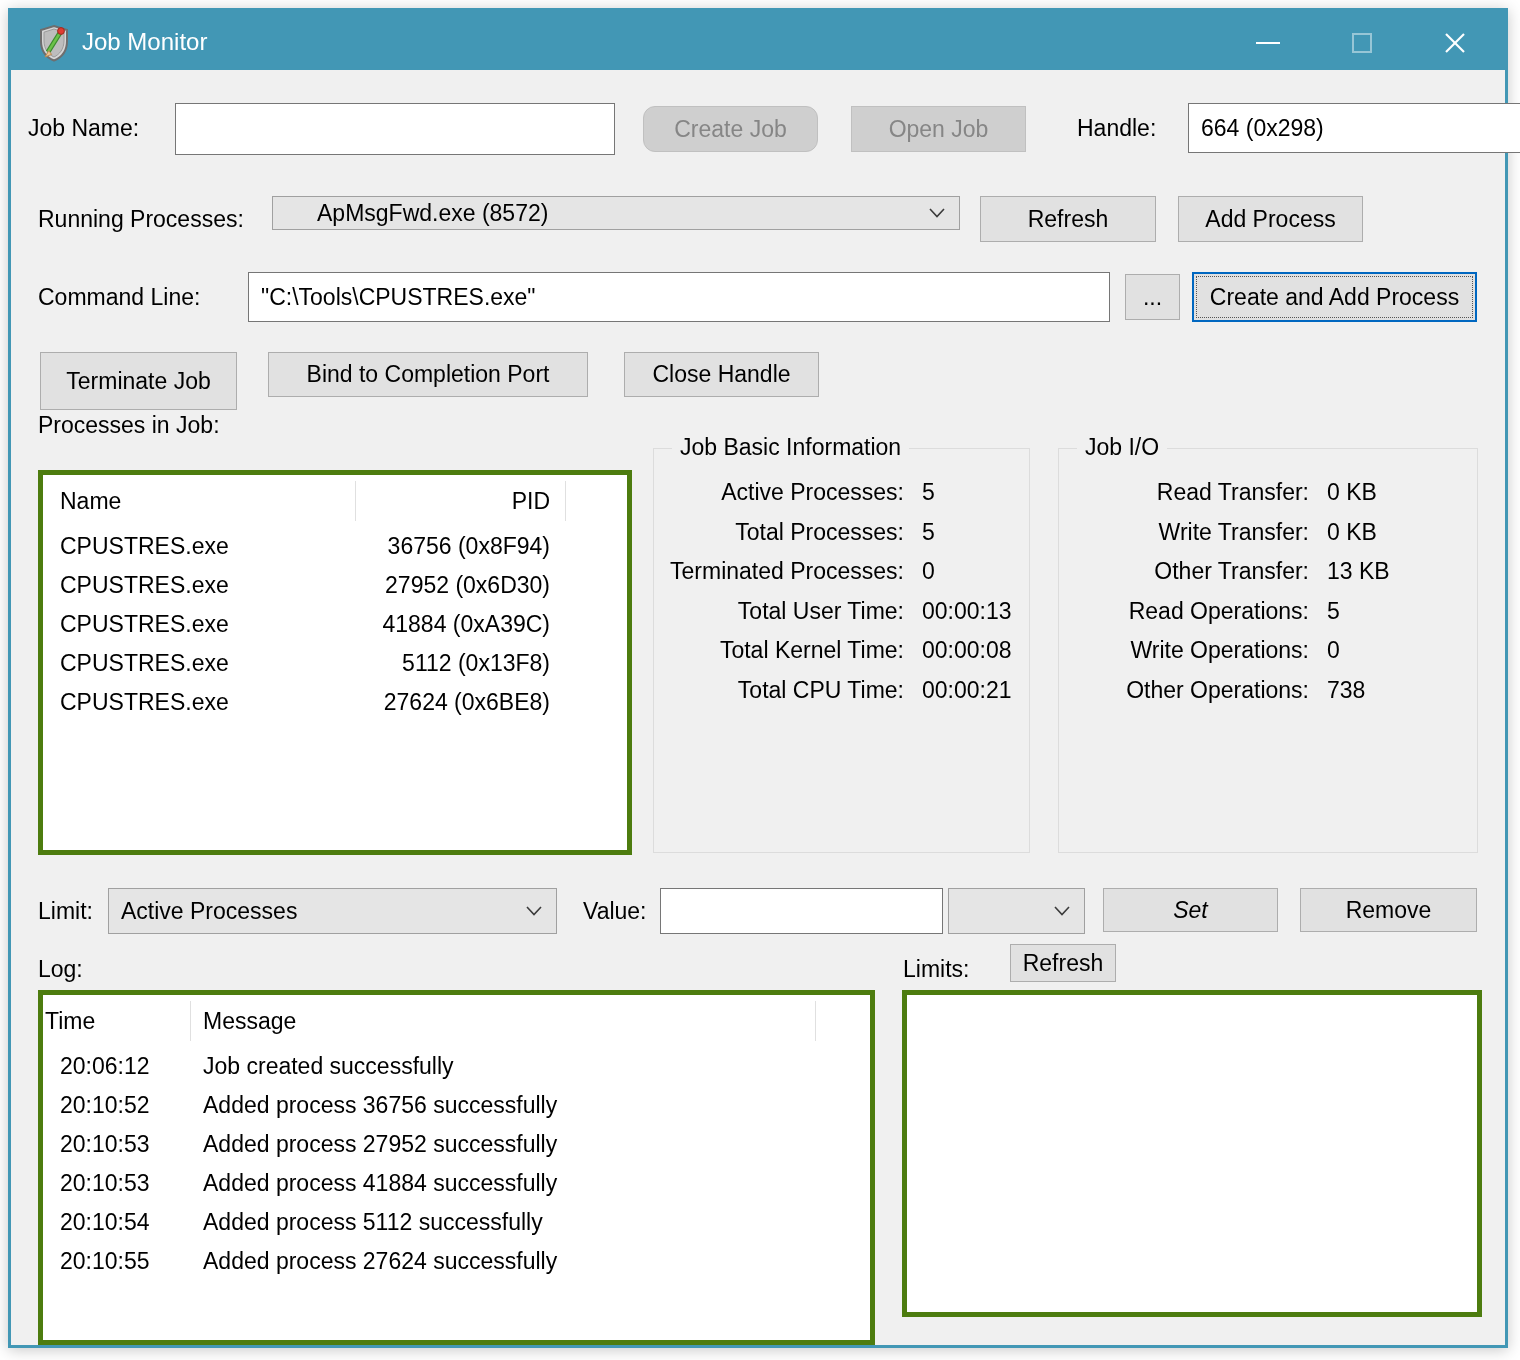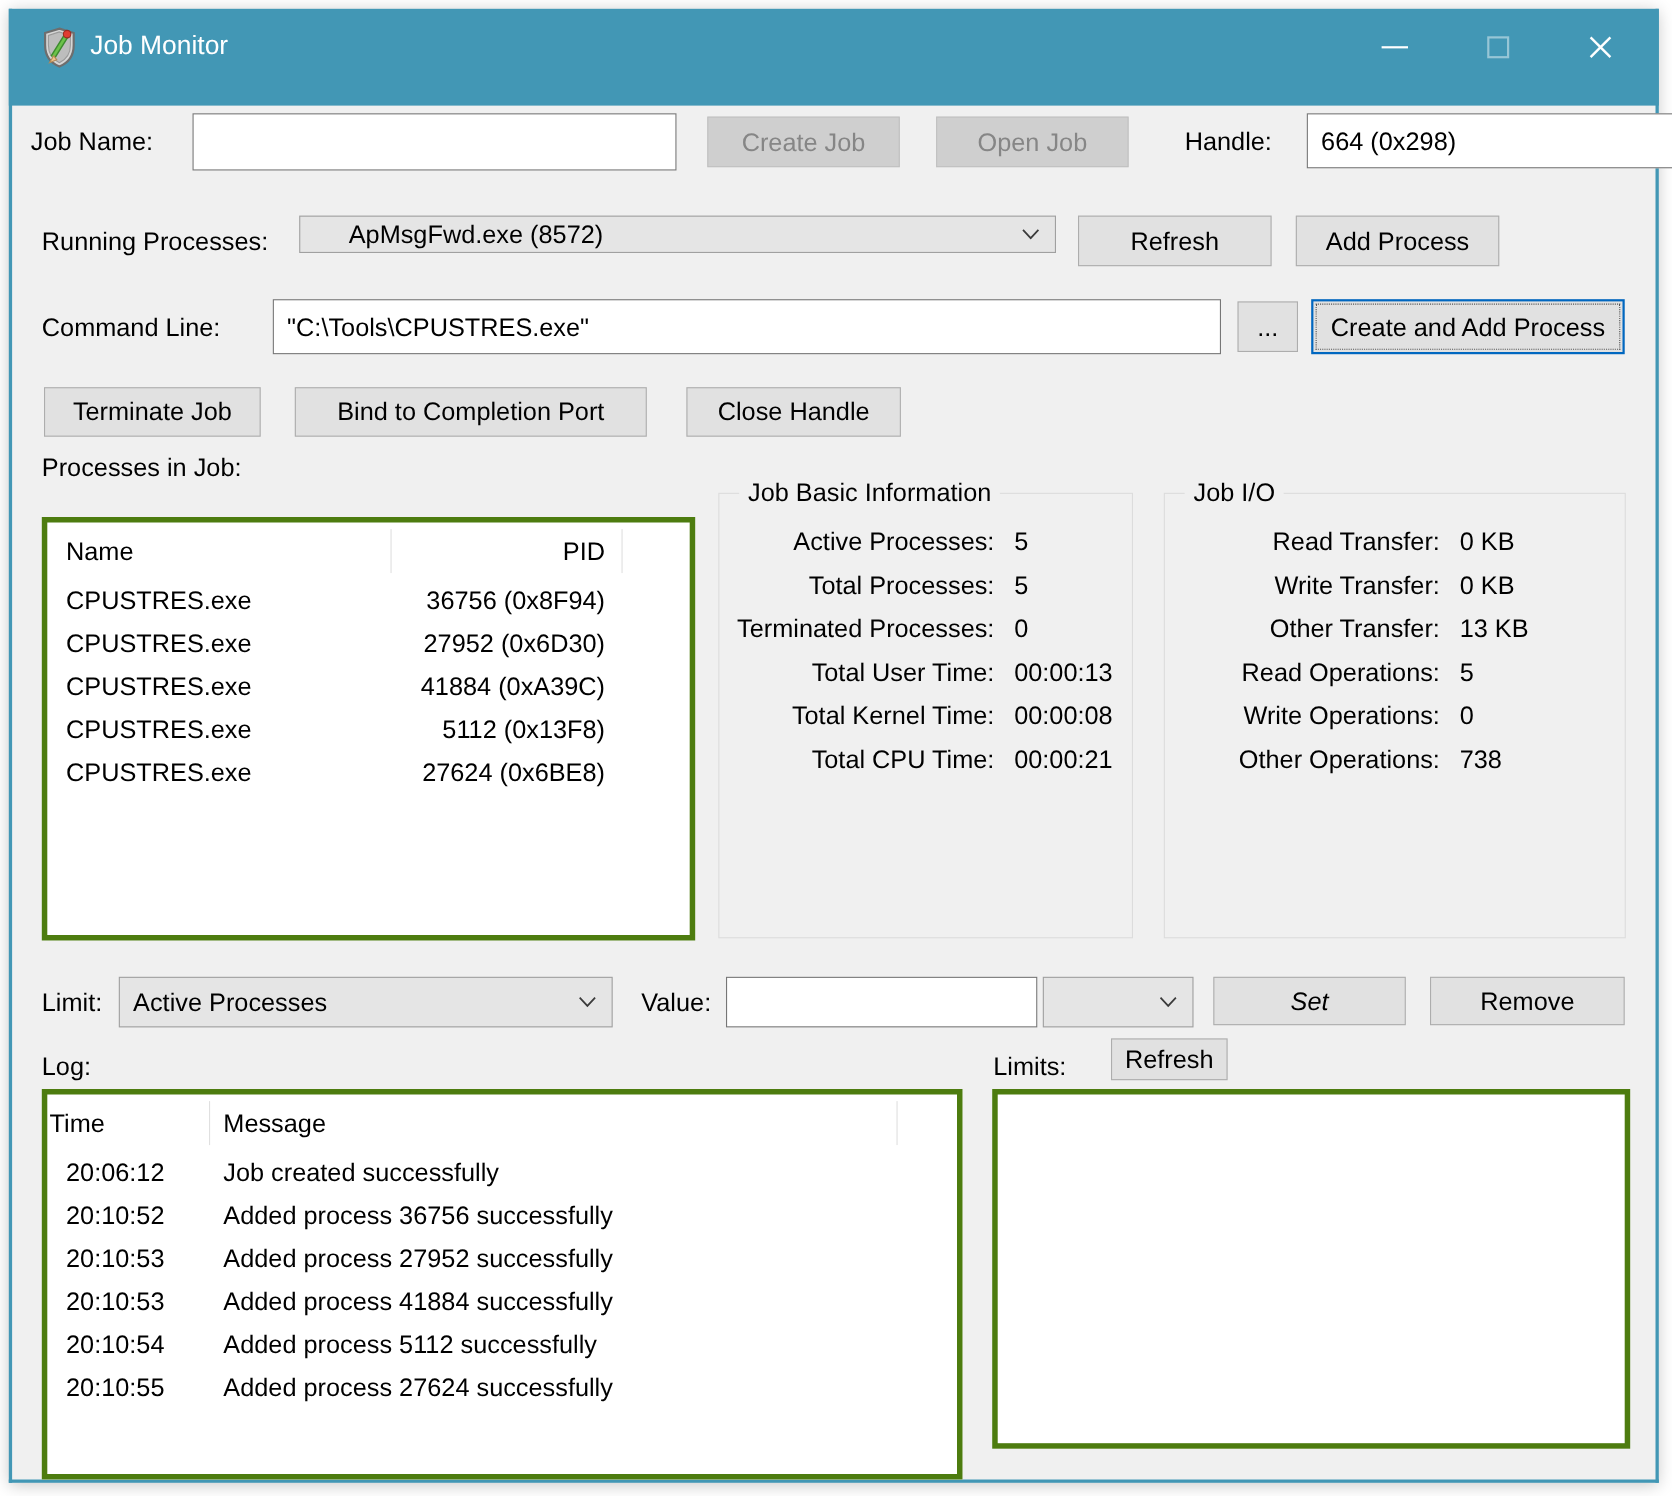--- a/index.html
+++ b/index.html
@@ -9,21 +9,21 @@
     font-family:"Liberation Sans", sans-serif; font-size:23px; color:#000;
     position:relative; overflow:hidden;
   }
   .window {
     position:absolute; left:8px; top:8px; width:1500px; height:1340px;
     background:#f0f0f0;
     border-left:3px solid #4297b5; border-right:3px solid #4297b5; border-bottom:3px solid #4297b5;
     box-shadow:0 2px 14px rgba(0,0,0,.22);
   }
   .titlebar {
-    position:absolute; left:-3px; top:0; width:1500px; height:88px;
+    position:absolute; left:-3px; top:0; width:1500px; height:62px;
     background:#4297b5; color:#fff; display:flex; align-items:center;
   }
   .titlebar .app-icon { position:absolute; left:30px; top:16px; }
   .titlebar .title { position:absolute; left:74px; top:20px; font-size:24px; }
   .caption-btn { position:absolute; top:0; height:70px; width:94px; display:flex; align-items:center; justify-content:center; }
   .client { position:absolute; left:-3px; top:70px; width:1494px; height:1267px; }
 
   .label { position:absolute; white-space:nowrap; }
 
   .btn {
@@ -101,41 +101,41 @@
         <line x1="3" y1="3" x2="21" y2="21" stroke="#fff" stroke-width="2.2"></line>
         <line x1="21" y1="3" x2="3" y2="21" stroke="#fff" stroke-width="2.2"></line>
       </svg>
     </div>
   </div>
 
   <div class="client">
 
     <span class="label" style="left:20px; top:37px;">Job Name:</span>
     <input class="edit" style="left: 167px; top: 25px; width: 440px; height: 52px;" value="">
-    <div class="btn disabled" style="left:635px; top:28px; width:175px; height:46px;">Create Job</div>
+    <div class="btn disabled" style="left:635px; top:28px; width:175px; height:46px;border-radius:12px;">Create Job</div>
     <div class="btn disabled" style="left:843px; top:28px; width:175px; height:46px;">Open Job</div>
     <span class="label" style="left:1069px; top:37px;">Handle:</span>
     <div class="edit-box" style="left:1180px; top:25px; width:352px; height:50px;">664 (0x298)</div>
 
     <span class="label" style="left:30px; top:128px;">Running Processes:</span>
     <div class="combo" style="left:264px; top:118px; width:688px; height:34px;padding-left:44px;">
       <span>ApMsgFwd.exe (8572)</span>
       <svg class="chev" width="16" height="10" viewBox="0 0 16 10">
           <polyline points="1,1 8,8.5 15,1" fill="none" stroke="#3b3b3b" stroke-width="1.6"></polyline>
         </svg>
     </div>
     <div class="btn" style="left:972px; top:118px; width:176px; height:46px;">Refresh</div>
     <div class="btn" style="left:1170px; top:118px; width:185px; height:46px;">Add Process</div>
 
     <span class="label" style="left:30px; top:206px;">Command Line:</span>
     <input class="edit" style="left: 240px; top: 194px; width: 862px; height: 50px;" value="&quot;C:\Tools\CPUSTRES.exe&quot;">
     <div class="btn" style="left:1117px; top:196px; width:55px; height:46px;">...</div>
     <div class="btn focused" style="left:1184px; top:194px; width:285px; height:50px;">Create and Add Process</div>
 
-    <div class="btn" style="left:32px; top:274px; width:197px; height:45px;text-align:right;">Terminate Job</div>
+    <div class="btn" style="left:32px; top:274px; width:197px; height:58px;text-align:right;">Terminate Job</div>
     <div class="btn" style="left:260px; top:274px; width:320px; height:45px;">Bind to Completion Port</div>
     <div class="btn" style="left:616px; top:274px; width:195px; height:45px;">Close Handle</div>
 
     <span class="label" style="left:30px; top:334px;">Processes in Job:</span>
     <div class="listbox plist" style="left:30px; top:392px; width:594px; height:385px;">
       <div class="lv-header">
         <span class="lv-htext" style="left:17px;">Name</span>
         <span class="lv-htext" style="left:312px; width:195px; text-align:right;">PID</span>
         <span class="lv-hdiv" style="left:312px;"></span>
         <span class="lv-hdiv" style="left:522px;"></span>

